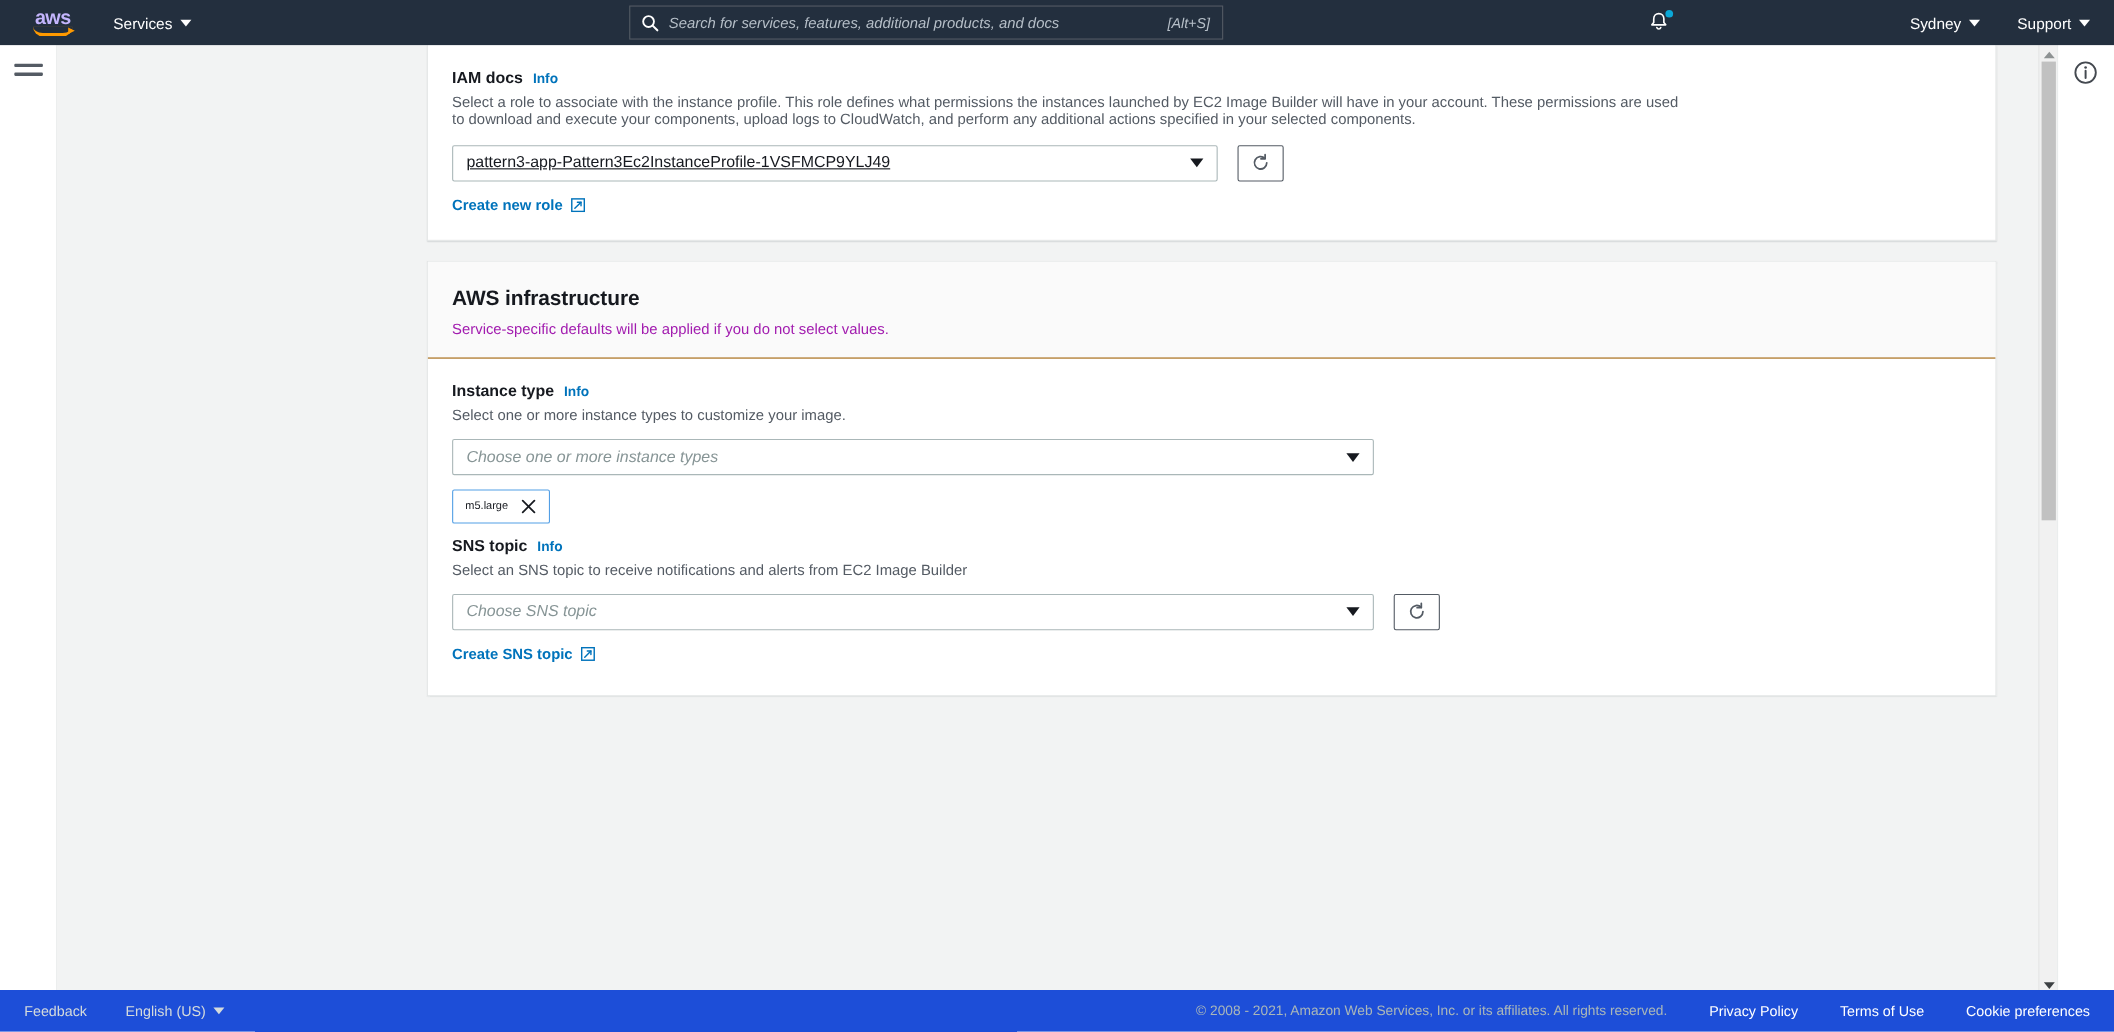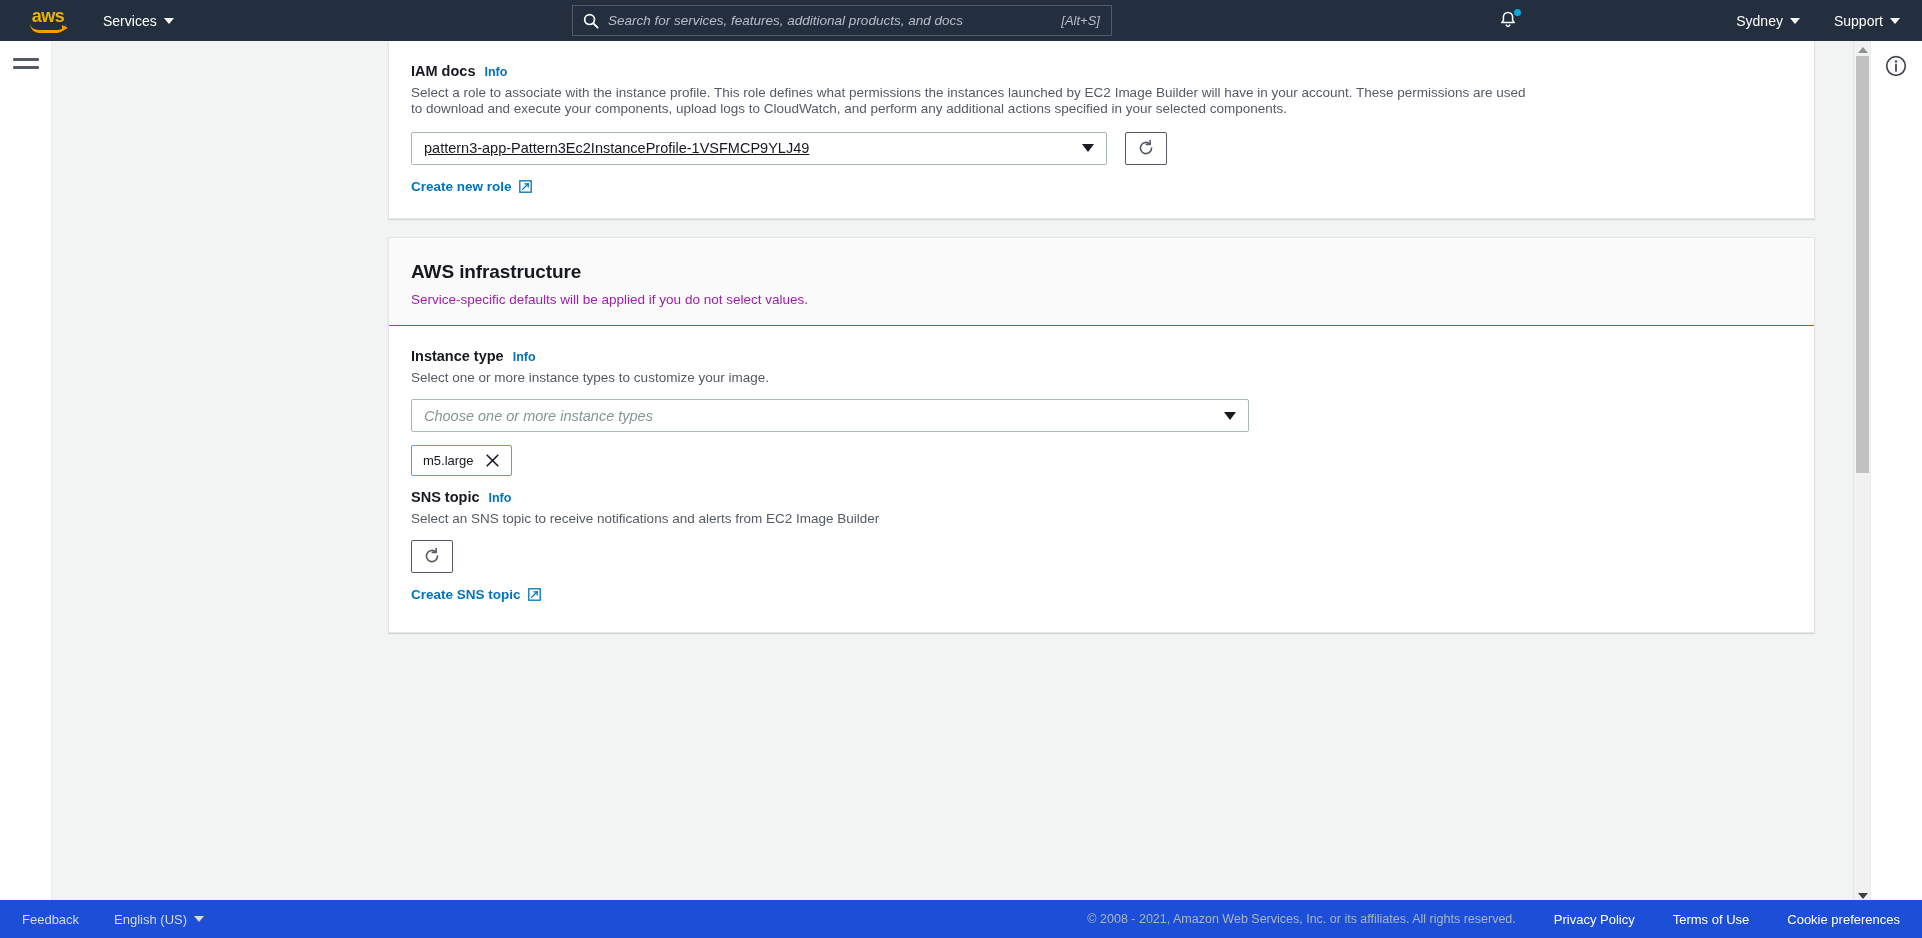--- a/index.html
+++ b/index.html
@@ -20,21 +20,21 @@
     color: #ffffff;
     z-index: 40;
   }
   .aws-logo {
     margin-left: 26px; width: 44px; height: 28px;
     position: relative; flex: none; cursor: pointer;
   }
   .aws-logo .wordmark {
     font-family: "Liberation Sans", sans-serif;
     font-weight: 700; font-size: 18px; letter-spacing: -0.5px;
-    color: #eab308; line-height: 18px; text-align: center;
+    color: #c4b5fd; line-height: 18px; text-align: center;
   }
   .aws-logo .smile {
     position: absolute; left: 4px; top: 17px; width: 36px; height: 9px;
     border-bottom: 3px solid #ff9900;
     border-radius: 0 0 18px 18px;
   }
   .aws-logo .smile:after {
     content: ""; position: absolute; right: -2px; top: 1px;
     border-left: 6px solid #ff9900;
     border-top: 3px solid transparent;
@@ -189,21 +189,21 @@
     margin-top: 14px;
     font-size: 13.5px; font-weight: 700; color: #0073bb;
     display: inline-flex; align-items: center; gap: 7px; cursor: pointer;
   }
   .token {
     margin-top: 13px;
     display: inline-flex; align-items: center; gap: 11px;
     height: 31px; padding: 0 11px;
     border: 1px solid #539fe5; border-radius: 2px;
     background: #ffffff;
-    font-size: 13px; color: #16191f;
+    font-size: 10px; color: #16191f;
     cursor: default;
   }
   .token .x { cursor: pointer; display: flex; flex: none; }
 
   
   .vscroll-track {
     position: absolute; right: 0; top: 0; width: 17px; height: 864px;
     background: #f1f1f1; border-left: 1px solid #e4e6e6;
   }
   .vscroll-arrow-up, .vscroll-arrow-down {
@@ -376,20 +376,24 @@
         </div>
 
         
         <div class="form-label" style="margin-top:13px;">
           <span>SNS topic</span>
           <a class="info-link">Info</a>
         </div>
         <div class="form-desc">Select an SNS topic to receive notifications and alerts from EC2 Image Builder</div>
 
         <div class="row" style="margin-top:12px;">
+          <div class="select-box" style="width:838px;">
+            <span class="ph">Choose SNS topic</span>
+            <span class="select-arrow"></span>
+          </div>
           <div class="refresh-btn">
             <svg width="18" height="18" viewBox="0 0 18 18">
               <path d="M14.6 9a5.6 5.6 0 1 1-1.7-4" fill="none" stroke="#545b64" stroke-width="1.6" stroke-linecap="round"></path>
               <polyline points="13.1,1.6 13.1,5.4 9.3,5.4" fill="none" stroke="#545b64" stroke-width="1.6" stroke-linecap="round" stroke-linejoin="round"></polyline>
             </svg>
           </div>
         </div>
 
         <a class="link-ext">
           <span>Create SNS topic</span>

